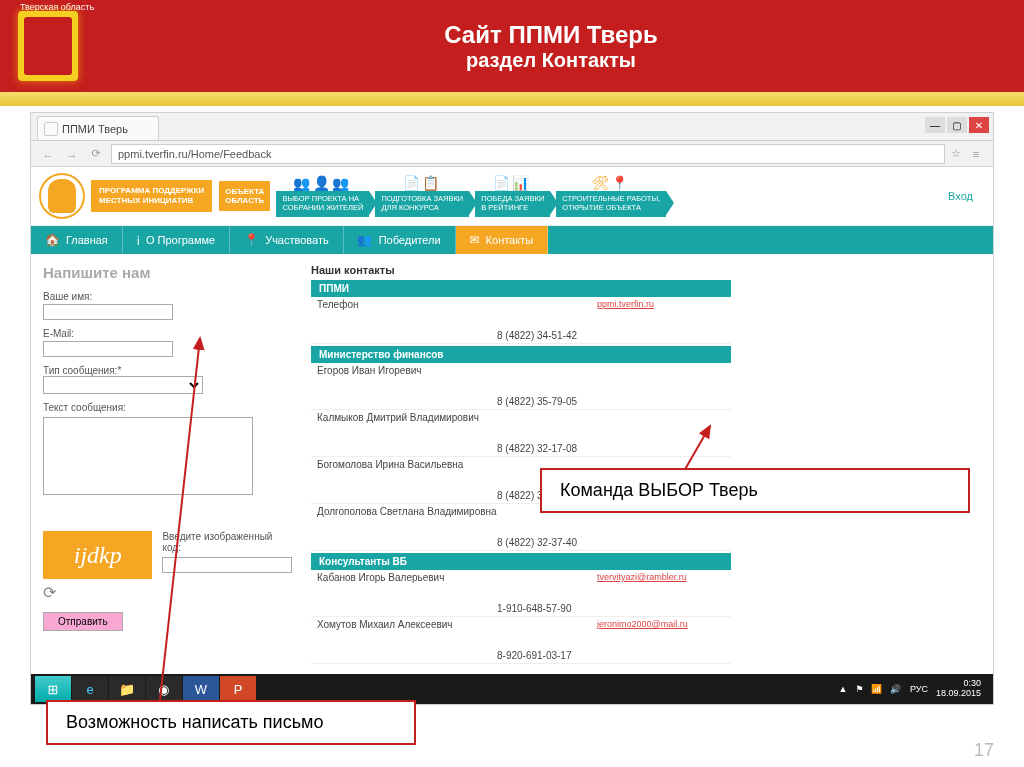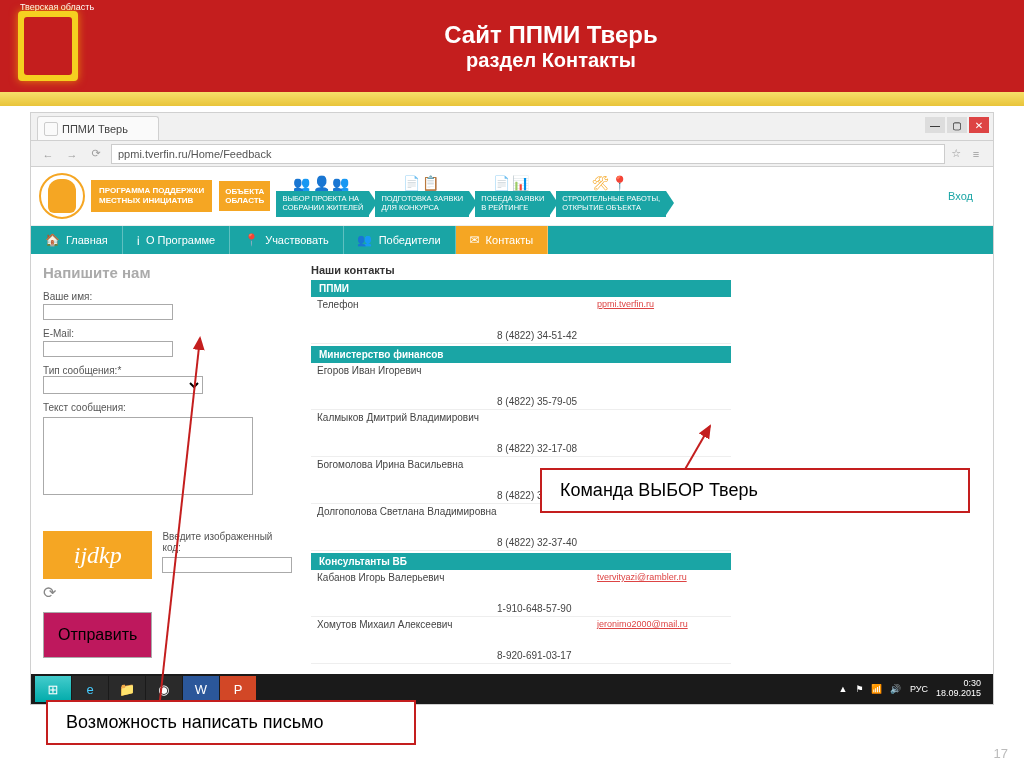--- a/index.html
+++ b/index.html
@@ -51,39 +51,39 @@
 .left { flex:0 0 230px;}
 .left h3 { color:#aaa; font-size:15px; font-weight:bold; margin-bottom:10px;}
 .field-lbl { font-size:10px; color:#555; margin-top:8px; }
 .field-in { width:130px; height:16px; border:1px solid #aaa; background:#fff; margin-top:2px;}
 .sel { width:160px; height:18px; border:1px solid #aaa; background:#fff; }
 .tarea { width:210px; height:78px; border:1px solid #aaa; background:#fff; margin-top:4px;}
 .captcha-row { display:flex; align-items:flex-start; gap:10px; margin-top:36px;}
 .captcha-img { width:110px; height:48px; background:#f5a623; color:#fff; font-family:cursive; font-size:24px; font-style:italic; display:flex; align-items:center; justify-content:center;}
 .captcha-inp { width:130px; height:16px; border:1px solid #aaa; margin-top:4px;}
 .reload { font-size:16px; color:#888; margin-top:4px;}
-.submit { border:1px solid #aaa; background:#be185d; padding:13px 14px; font-size:16px; margin-top:10px;}
+.submit { border:1px solid #aaa; background:#f9a8d4; padding:3px 14px; font-size:10px; margin-top:10px;}
 
 .right { flex:0 0 420px; font-size:10px;}
 .right-h { font-weight:bold; font-size:11px; margin-bottom:4px;}
 .sect { background:#1aa5a5; color:#fff; padding:3px 8px; font-weight:bold; font-size:10px; margin-top:2px;}
 .row { display:flex; padding:2px 6px; border-bottom:1px solid #eee;}
 .row .n { flex:0 0 180px; color:#444;}
 .row .p { flex:0 0 100px; color:#444;margin-top:31px;}
 .row .e { color:#d44; text-decoration:underline; font-size:9px;}
 
 .footer { border-top:1px solid #ddd; padding:4px 12px; display:flex; font-size:10px; color:#333; margin-top:6px;}
 .footer .r { margin-left:auto;}
 
 
 .callout { position:absolute; border:2px solid #c41e1e; background:#fff; padding:10px 18px; font-size:18px; z-index:5;}
 .callout1 { left:540px; top:468px; width:430px;}
 .callout2 { left:46px; top:700px; width:370px;}
 .arrow { position:absolute; z-index:4;}
-.slide-num { position:absolute; right:16px; bottom:6px; color:#bbb; font-size:13px;}
+.slide-num { position:absolute; right:30px; bottom:6px; color:#bbb; font-size:18px;}
 
 
 .taskbar { height:30px; background:#1a1a1a; display:flex; align-items:center; padding:0 4px; gap:1px;}
 .tb-item { width:36px; height:26px; background:#2a2a2a; display:flex; align-items:center; justify-content:center; color:#fff; font-size:13px;}
 .tb-item.start { background:linear-gradient(#4cc,#0aa); color:#fff;}
 .tb-tray { margin-left:auto; display:flex; align-items:center; gap:8px; color:#fff; font-size:9px; padding-right:8px;}
 .tb-tray .time { text-align:right; line-height:1.1;}
 </style>
 </head>
 <body>

